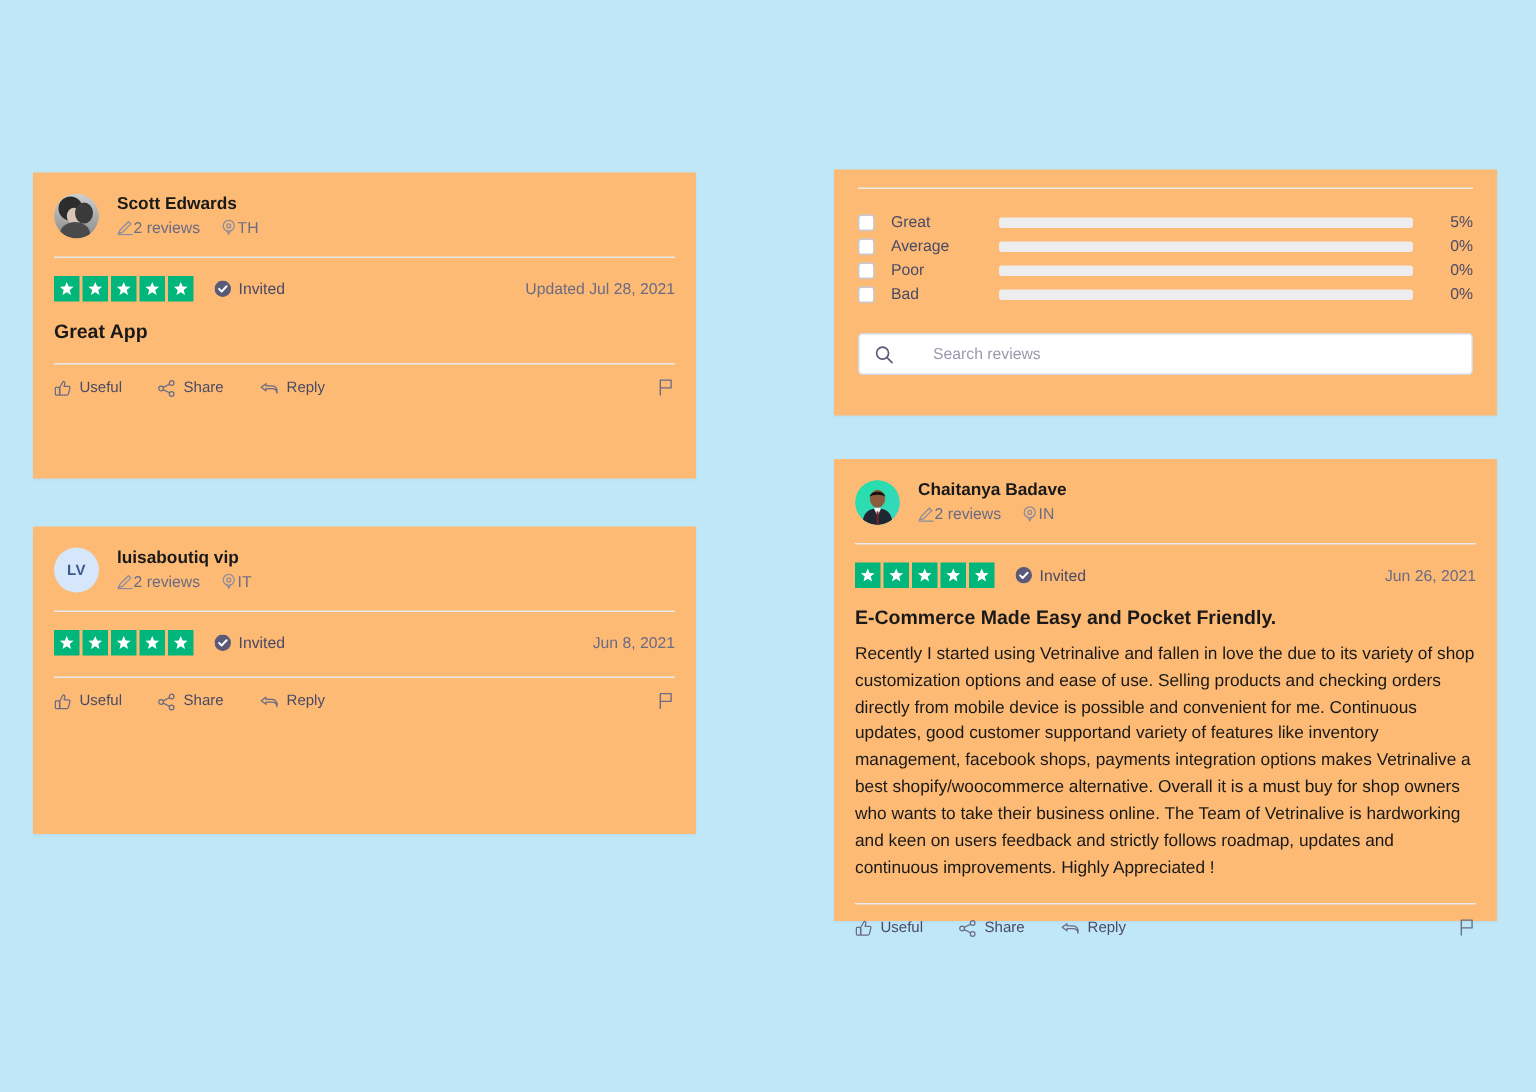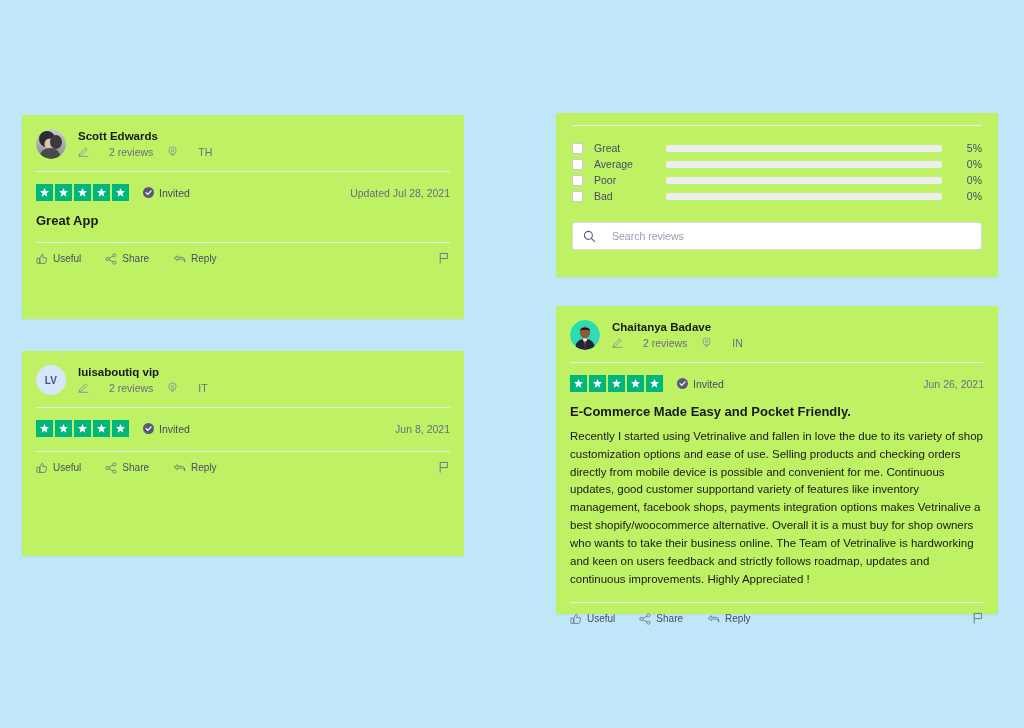--- a/index.html
+++ b/index.html
@@ -11,21 +11,21 @@
     font-family: "Liberation Sans", sans-serif;
     overflow: hidden;
     position: relative;
   }
 
   .stage { position: absolute; inset: 0; }
 
   
   .card {
     position: absolute;
-    background: #bef264;
+    background: #fdba74;
     box-shadow: 0 1px 2px rgba(0,0,0,0.04);
   }
 
   
   .rev-head {
     display: flex;
     align-items: center;
     gap: 12px;
     padding: 14px 14px 12px 14px;
   }
@@ -47,21 +47,21 @@
     color: #191919;
     line-height: 1.1;
   }
   .rev-meta {
     display: flex;
     align-items: center;
     gap: 14px;
     font-size: 10.5px;
     color: #6b6b84;
   }
-  .rev-meta span.mi { display: inline-flex; align-items: center; gap: 20px; }
+  .rev-meta span.mi { display: inline-flex; align-items: center; gap: 0; }
   .rev-meta svg { display: block; }
 
   .divider { height: 1px; background: #e8e8ee; margin: 0 14px; }
 
   
   .rating-row {
     display: flex;
     align-items: center;
     padding: 12px 14px 0 14px;
   }
@@ -164,21 +164,21 @@
   }
 
   
   .search {
     margin: 18px 16px 16px 16px;
     height: 28px;
     border: 1px solid #d8d8e0;
     border-radius: 3px;
     display: flex;
     align-items: center;
-    gap: 16px;
+    gap: 26px;
     padding: 0 10px;
     background: #fff;
   }
   .search svg { display: block; flex: 0 0 auto; }
   .search input {
     border: 0;
     outline: 0;
     flex: 1;
     font-family: "Liberation Sans", sans-serif;
     font-size: 10.5px;

